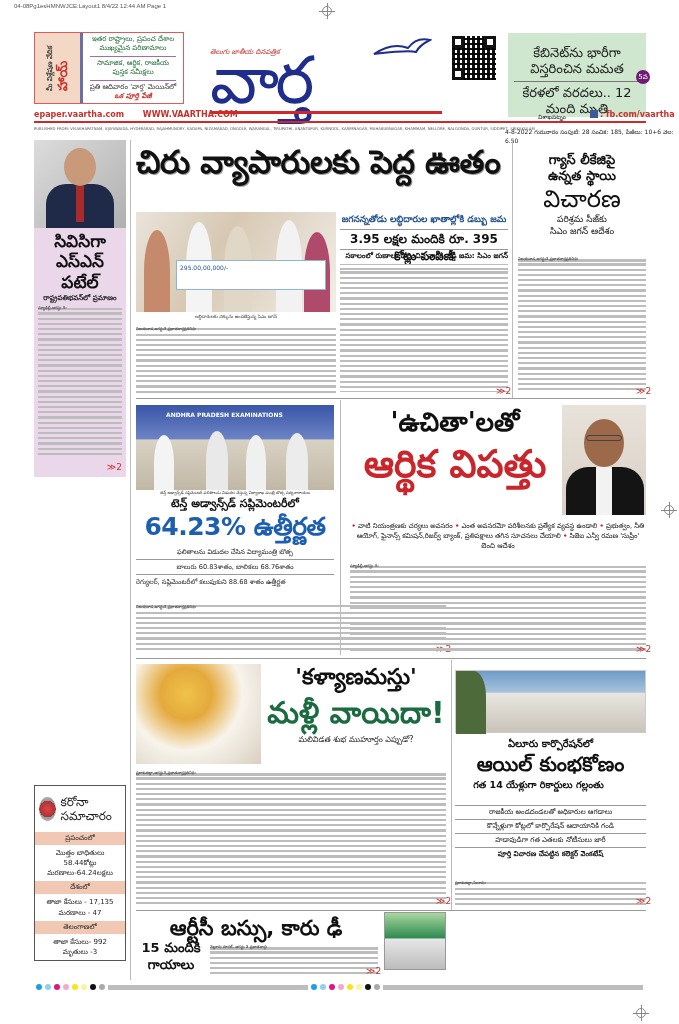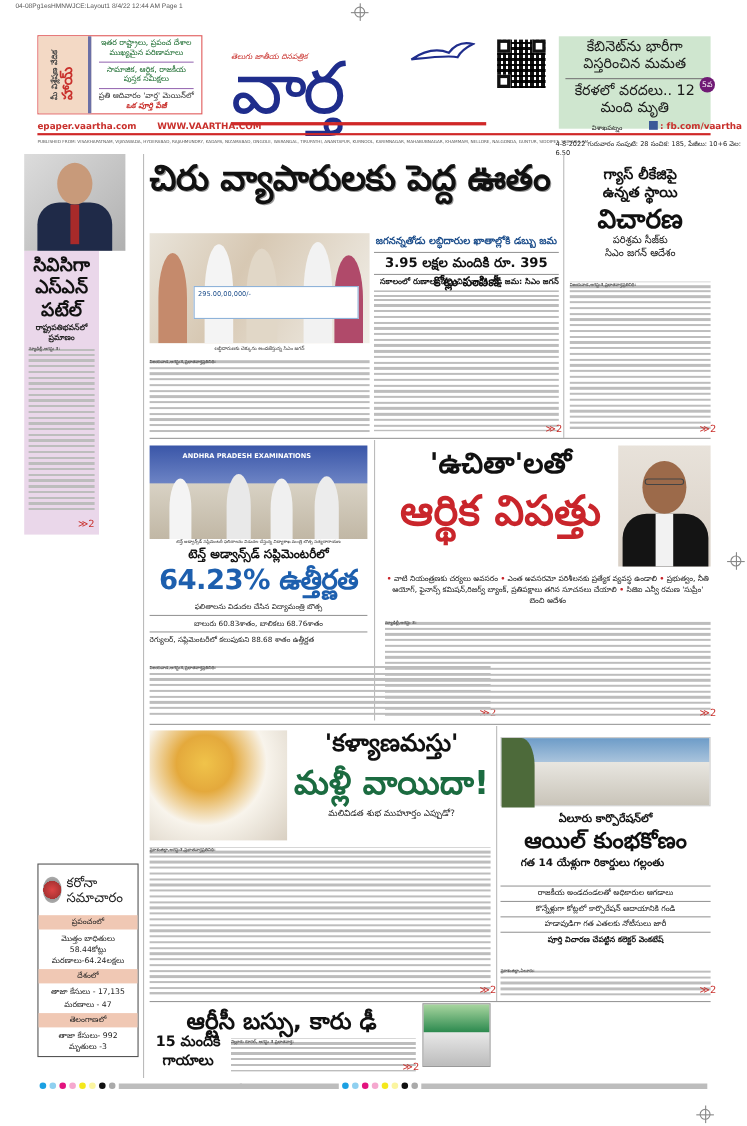--- a/index.html
+++ b/index.html
@@ -19,41 +19,41 @@
   .ear-left .txt hr { border: none; border-top: 1px solid #9b6fb5; margin: 2px 4px; }
   .ear-left .txt .red { color: #c9302c; font-weight: bold; font-style: italic; }
   .ear-left .txt .blk { color: #333; }
   .tagline { left: 210px; top: 48px; font-size: 7px; color: #c9302c; font-style: italic; }
   .logo { left: 210px; top: 56px; width: 232px; height: 50px; }
   .logo-text { font-family: "DejaVu Sans", sans-serif; font-size: 66px; font-weight: normal; color: #1f2d8c; letter-spacing: -4px; line-height: 50px; }
   .qr { left: 452px; top: 36px; width: 44px; height: 44px; background:
       repeating-linear-gradient(90deg, #111 0 3px, #fff 3px 5px),
       repeating-linear-gradient(0deg, #111 0 2px, #fff 2px 5px); background-blend-mode: multiply; }
   .qr .c { position: absolute; width: 12px; height: 12px; border: 3px solid #111; background: #fff; }
-  .ear-right { left: 508px; top: 33px; width: 138px; height: 84px; background: #cfe6cf; text-align: center; color: #1a1a1a; font-size: 13px; line-height: 1.25; padding-top: 2px; }
+  .ear-right { left: 508px; top: 33px; width: 138px; height: 84px; background: #cfe6cf; text-align: center; color: #1a1a1a; font-size: 13px; line-height: 1.25; padding-top: 12px; }
   .ear-right hr { border: none; border-top: 1px solid #777; margin: 3px 6px; }
   .ear-right .badge { position: absolute; right: -4px; top: 37px; width: 14px; height: 14px; border-radius: 50%; background: #701a75; color: #fff; font-size: 7px; line-height: 14px; }
   .urls { left: 34px; top: 110px; font-size: 8px; color: #c9302c; font-weight: bold; }
   .urls span { margin-right: 16px; }
   .redrule1 { left: 34px; top: 121px; width: 612px; height: 2px; background: #d02828; }
   .redrule2 { left: 210px; top: 111px; width: 232px; height: 3px; background: #d02828; }
   .city-tag { left: 538px; top: 113px; font-size: 6px; color: #222; }
   .fb { left: 590px; top: 110px; font-size: 8px; color: #c9302c; font-weight: bold; }
   .fb i { display: inline-block; width: 8px; height: 8px; background: #3b5998; vertical-align: -1px; margin-right: 2px; }
   .publine { left: 34px; top: 126px; width: 612px; font-size: 3.8px; color: #555; white-space: nowrap; overflow: hidden; }
   .dateline { left: 505px; top: 128px; font-size: 6px; color: #222; }
 
   
   .vrule { width: 1px; background: #bbb; }
   .hrule { height: 1px; background: #999; }
   .body-text { font-size: 3.8px; line-height: 5.2px; color: #555; text-align: justify; overflow: hidden; }
   .body-text::before { content: attr(data-fill); }
   .more { color: #c9302c; font-size: 9px; }
 
-  .leftcol { left: 22px; top: 140px; width: 68px; }
+  .leftcol { left: 34px; top: 140px; width: 92px; }
   .profile { width: 92px; height: 88px; background: linear-gradient(135deg, #dcdcdc 0%, #b0b0b0 100%); position: relative; overflow: hidden; }
   .profile .head { position: absolute; left: 30px; top: 8px; width: 32px; height: 38px; border-radius: 50%; background: #c89a7a; }
   .profile .suit { position: absolute; left: 12px; top: 44px; width: 68px; height: 50px; border-radius: 20px 20px 0 0; background: #1f2a48; }
   .profile .tie { position: absolute; left: 42px; top: 46px; width: 8px; height: 36px; background: #a82a2a; }
   .pink-box { background: #ead7ea; padding: 3px 4px; }
   .pink-box .h1 { font-size: 17px; font-weight: bold; text-align: center; line-height: 1.2; color: #111; }
   .pink-box .h2 { font-size: 7px; text-align: center; font-weight: bold; color: #222; margin: 2px 0; }
 
   .corona { left: 34px; top: 785px; width: 92px; border: 1px solid #555; background: #fff; }
   .corona .top { display: flex; align-items: center; padding: 4px; height: 46px; }
@@ -67,21 +67,21 @@
   .photo-jagan .p { position: absolute; border-radius: 50% 50% 0 0; }
   .photo-jagan .cheque { position: absolute; left: 40px; top: 48px; width: 150px; height: 30px; background: #fff; border: 1px solid #8fb3d9; font-size: 6px; color: #1e4f8c; padding: 3px; }
   .caption { font-size: 4.5px; color: #333; text-align: center; }
 
   .jagan-sub1 { left: 340px; top: 214px; width: 168px; font-size: 9px; font-weight: bold; color: #1e4f8c; text-align: center; }
   .jagan-sub2 { left: 340px; top: 232px; width: 168px; font-size: 12px; font-weight: bold; color: #111; text-align: center; }
   .jagan-sub3 { left: 340px; top: 251px; width: 168px; font-size: 7.2px; font-weight: bold; color: #111; text-align: right; }
 
   .gas { left: 518px; top: 152px; width: 128px; text-align: center; color: #111; }
   .gas .a { font-size: 13px; font-weight: bold; line-height: 1.25; }
-  .gas .b { font-size: 24px; font-weight: bold; line-height: 1.2; }
+  .gas .b { font-size: 24px; font-weight: normal; line-height: 1.2; }
   .gas .c { font-size: 9px; line-height: 1.35; }
 
   .exam-photo { left: 136px; top: 405px; width: 198px; height: 85px; background: linear-gradient(180deg, #3a56a8 0%, #6c83c4 40%, #d8d2c4 41%, #c1b7a5 100%); }
   .exam-photo .banner { position: absolute; left: 30px; top: 6px; font-size: 6px; color: #fff; font-weight: bold; }
   .exam-head1 { left: 136px; top: 497px; width: 198px; font-size: 11px; font-weight: bold; text-align: center; color: #111; }
   .exam-head2 { left: 136px; top: 512px; width: 198px; font-size: 25px; font-weight: bold; color: #1d5fae; text-align: center; letter-spacing: -0.5px; }
   .exam-sub { width: 198px; font-size: 6.6px; text-align: center; color: #222; }
 
   .ucha1 { left: 350px; top: 407px; width: 210px; font-size: 26px; font-weight: bold; color: #111; text-align: center; }
   .ucha2 { left: 350px; top: 444px; width: 210px; font-size: 38px; font-weight: bold; color: #c9252b; text-align: center; line-height: 1.1; }

